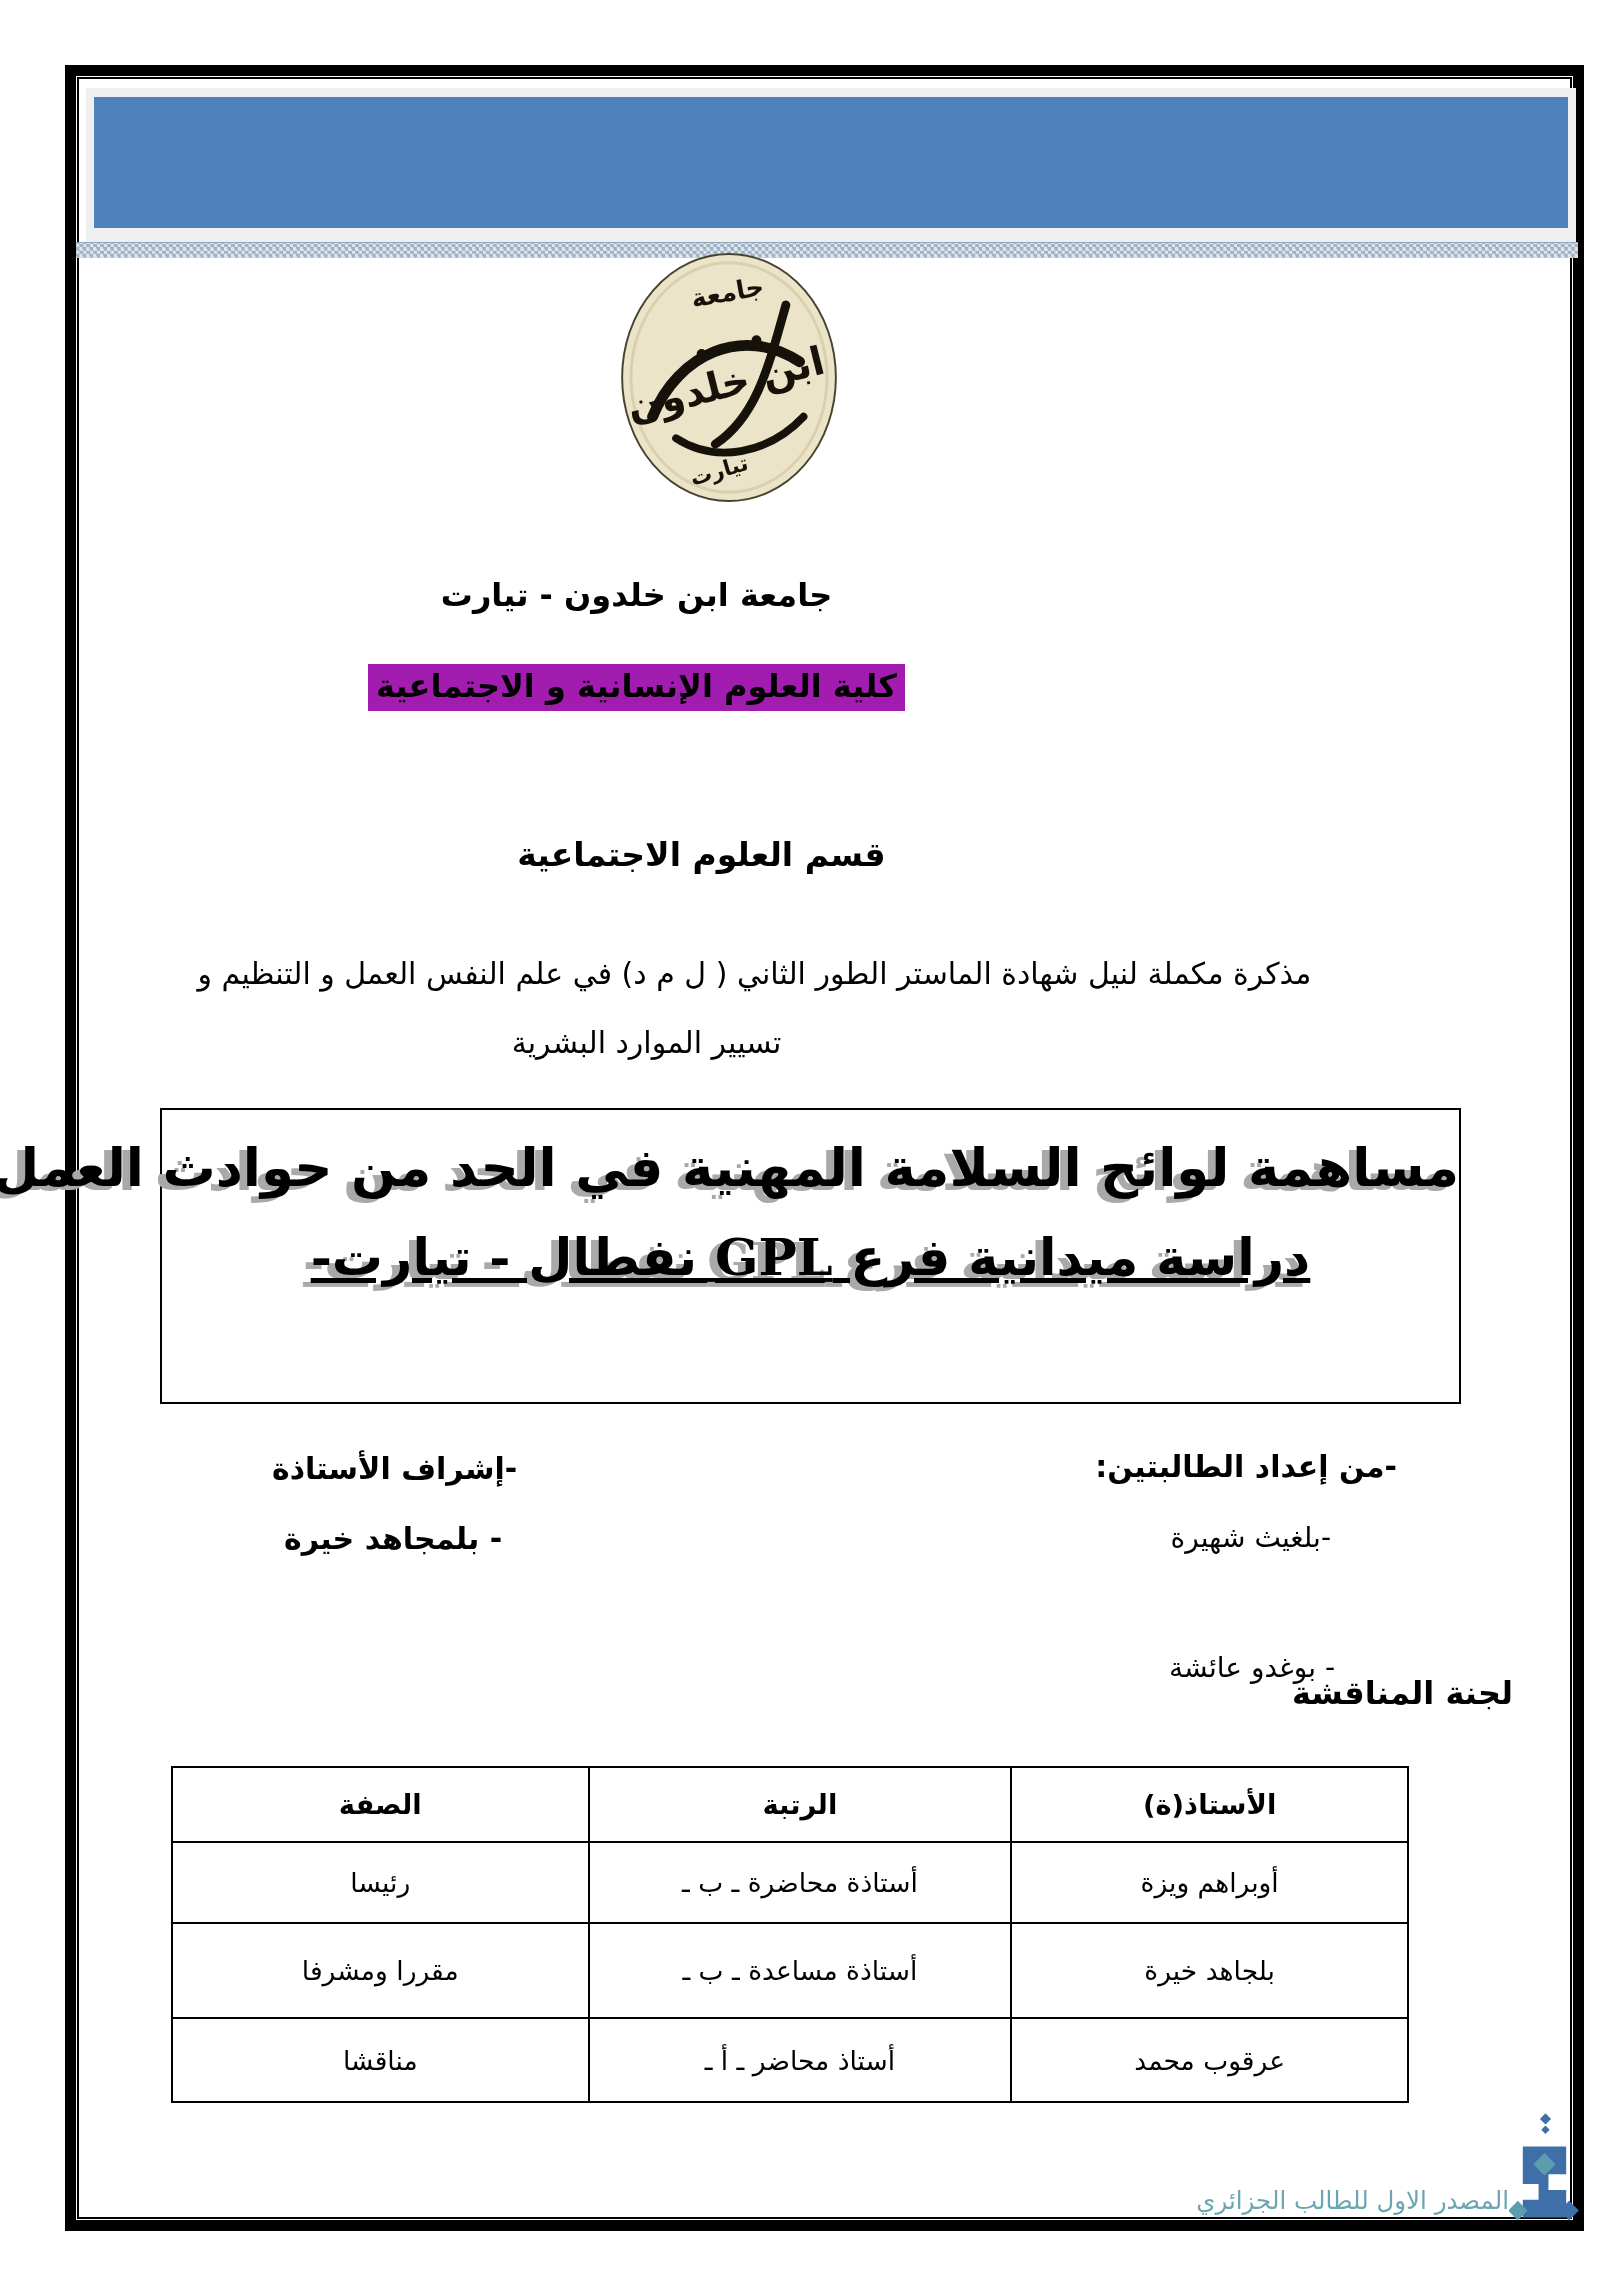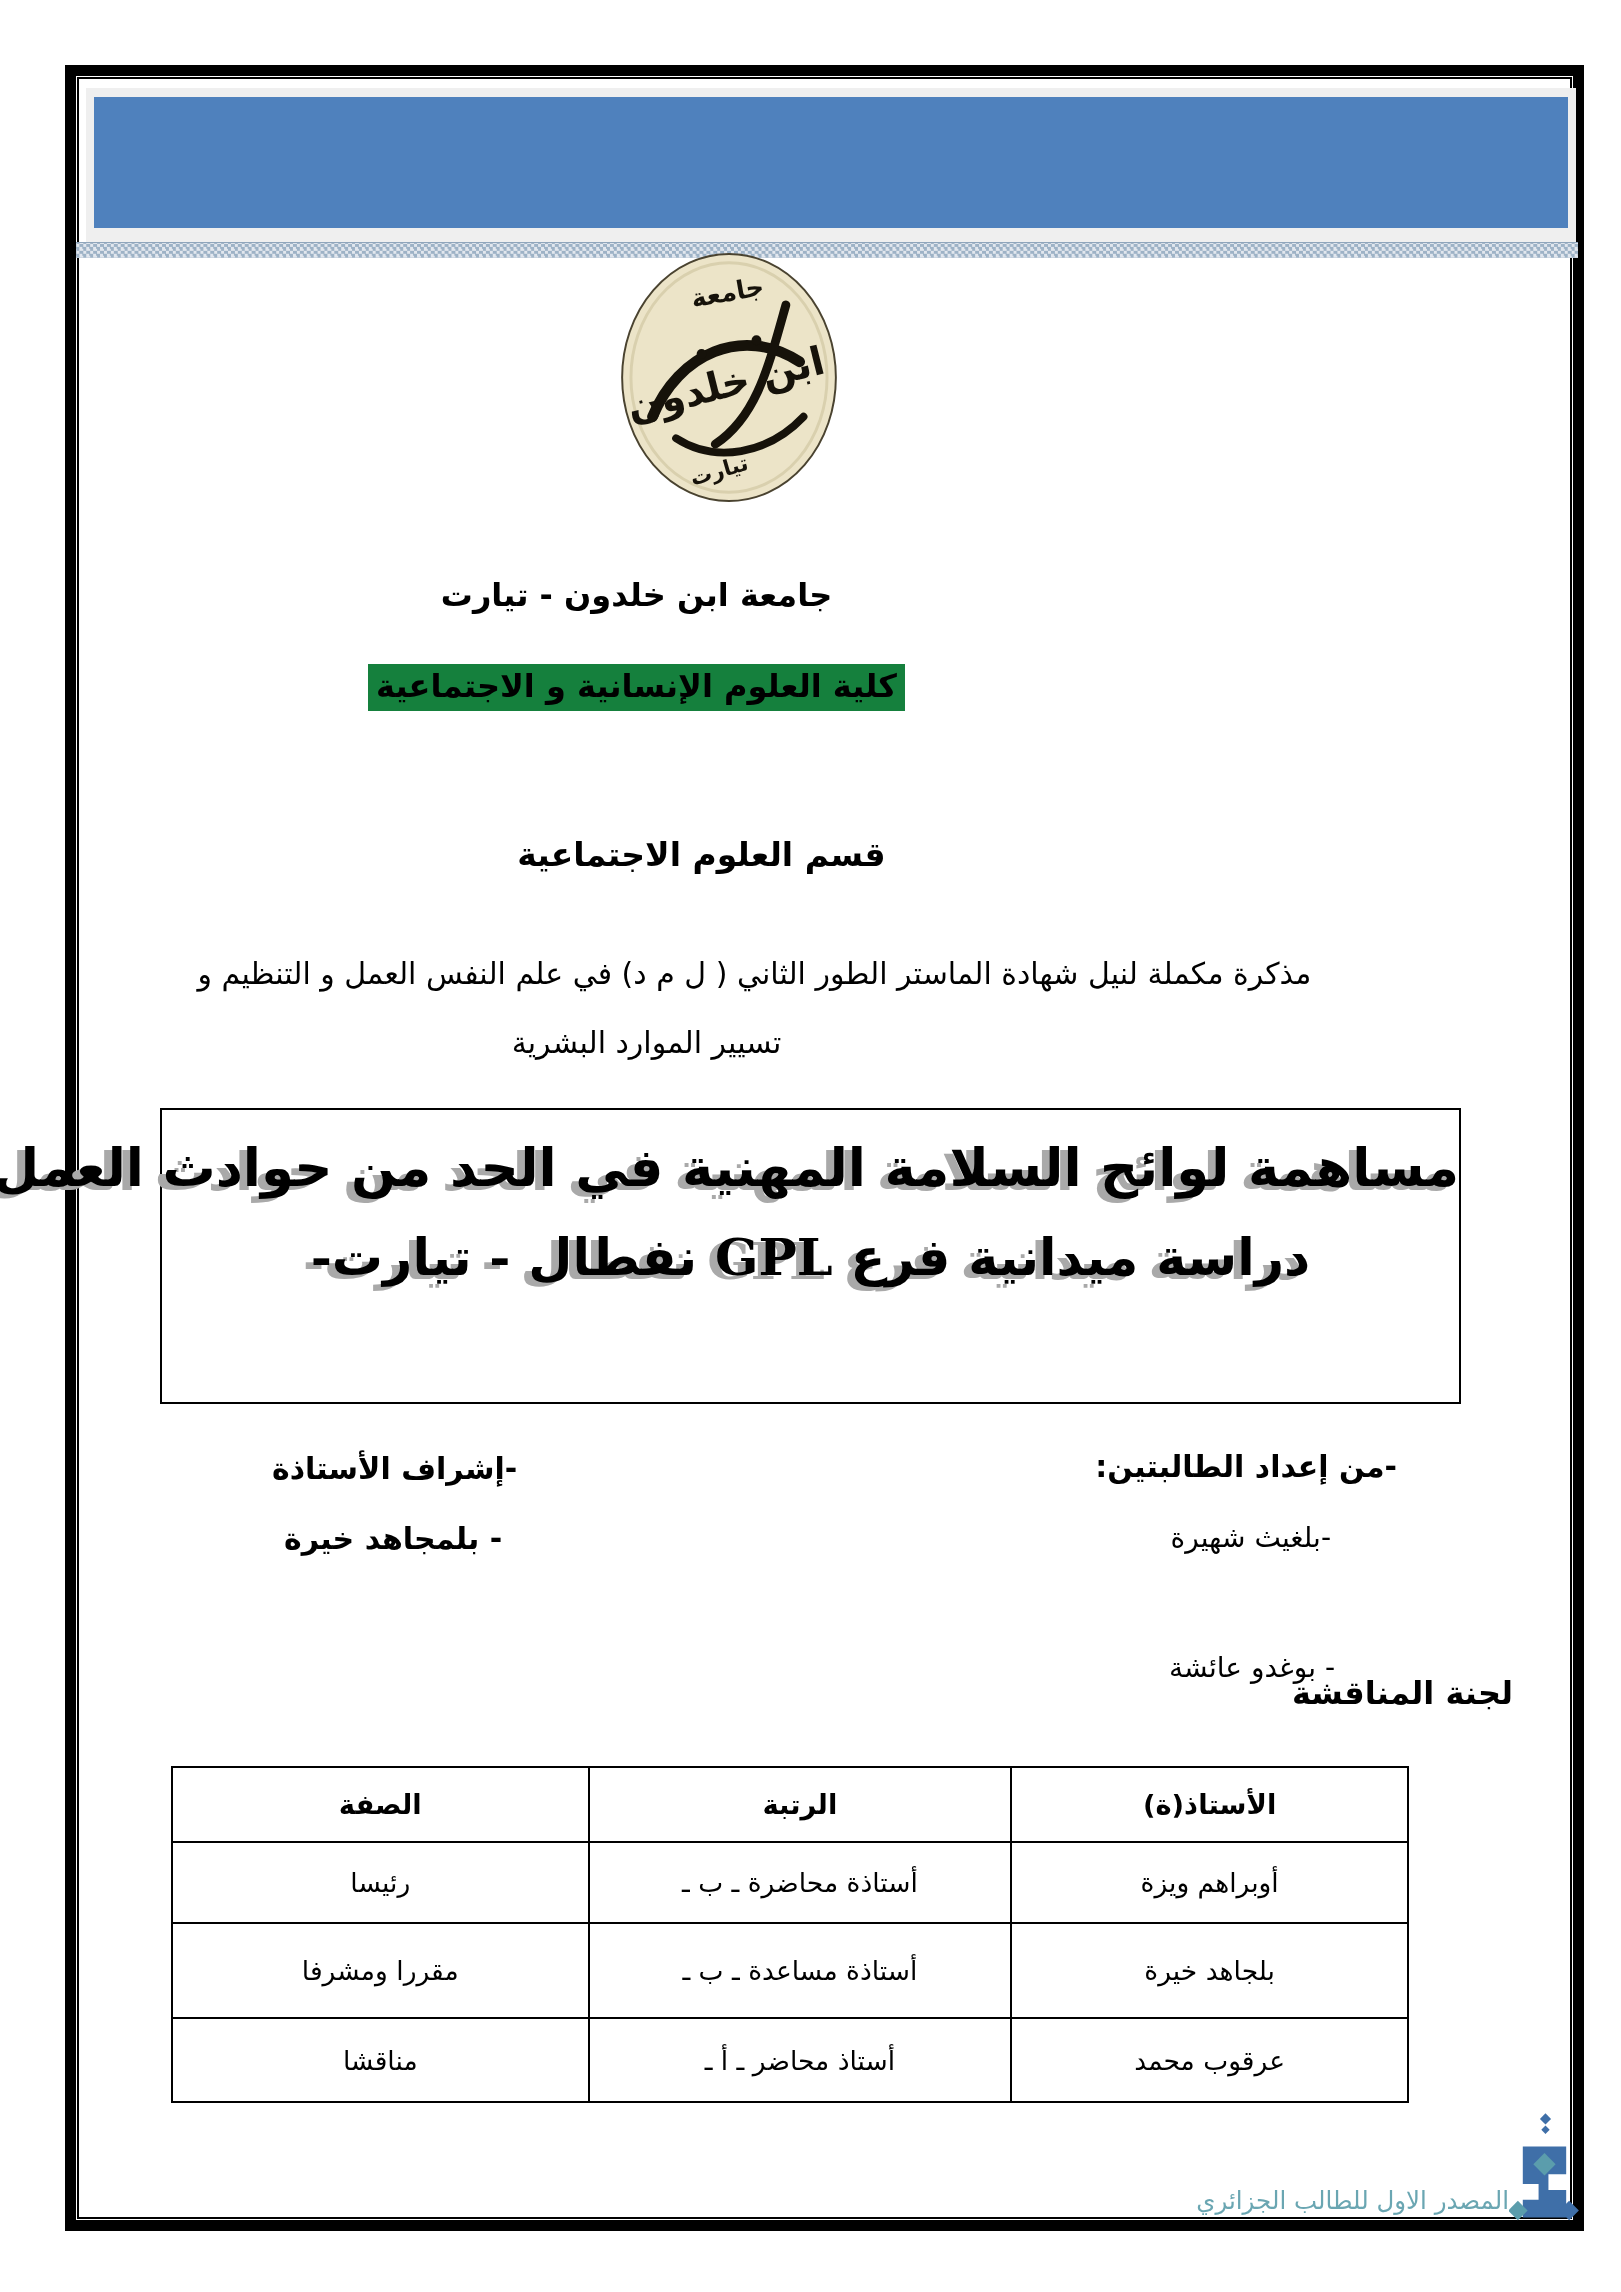--- a/index.html
+++ b/index.html
@@ -36,36 +36,36 @@
   
   .seal{
     position:absolute;left:619px;top:252px;width:220px;height:251px;
   }
   .seal svg{display:block;width:100%;height:100%;}
   .seal text{font-family:"DejaVu Sans",sans-serif;font-weight:bold;}
   
   .center-line{position:absolute;left:56px;width:1509px;text-align:center;color:#000;}
   .uni-name{top:576px;font-size:32px;font-weight:bold;left:-118px;}
   .faculty-line{top:667px;font-size:32px;font-weight:bold;left:-118px;}
-  .faculty-line .hl{background:#15803d;padding:2.9px 7.8px 5.9px;margin-top:21px;}
+  .faculty-line .hl{background:#a21caf;padding:2.9px 7.8px 5.9px;margin-top:21px;}
   .dept-name{top:835px;font-size:33px;font-weight:bold;left:-53px;}
   .note-1{top:956px;font-size:30px;font-weight:normal;left:0;}
   .note-2{top:1025px;font-size:30px;font-weight:normal;left:-108px;}
   
   .title-box{
     position:absolute;left:160px;top:1108px;width:1301px;height:296px;
     border:2.9px solid #000;box-sizing:border-box;text-align:center;
   }
   .title-line{
     font-weight:bold;color:#000;white-space:nowrap;
     text-shadow:-7.8px 3.9px 0 #a9a9a9;
     font-family:"DejaVu Serif","DejaVu Sans",serif;
   }
   .title-line-1{font-size:53px;margin-top:25.5px;}
-  .title-line-2{font-size:51px;margin-top:29px;}
+  .title-line-2{font-size:51px;margin-top:29px;text-decoration:underline;}
   
   .abs{position:absolute;color:#000;}
   .students-heading{top:1449px;right:224px;font-size:30px;font-weight:bold;}
   .student-1{top:1521px;right:290px;font-size:28px;}
   .student-2{top:1651px;right:286px;font-size:28px;}
   .supervision-heading{top:1451px;left:272px;font-size:30px;font-weight:bold;}
   .supervisor-name{top:1521px;left:284px;font-size:30px;font-weight:bold;}
   
   .committee-heading{
     position:absolute;top:1674px;left:0;width:1513px;text-align:right;

